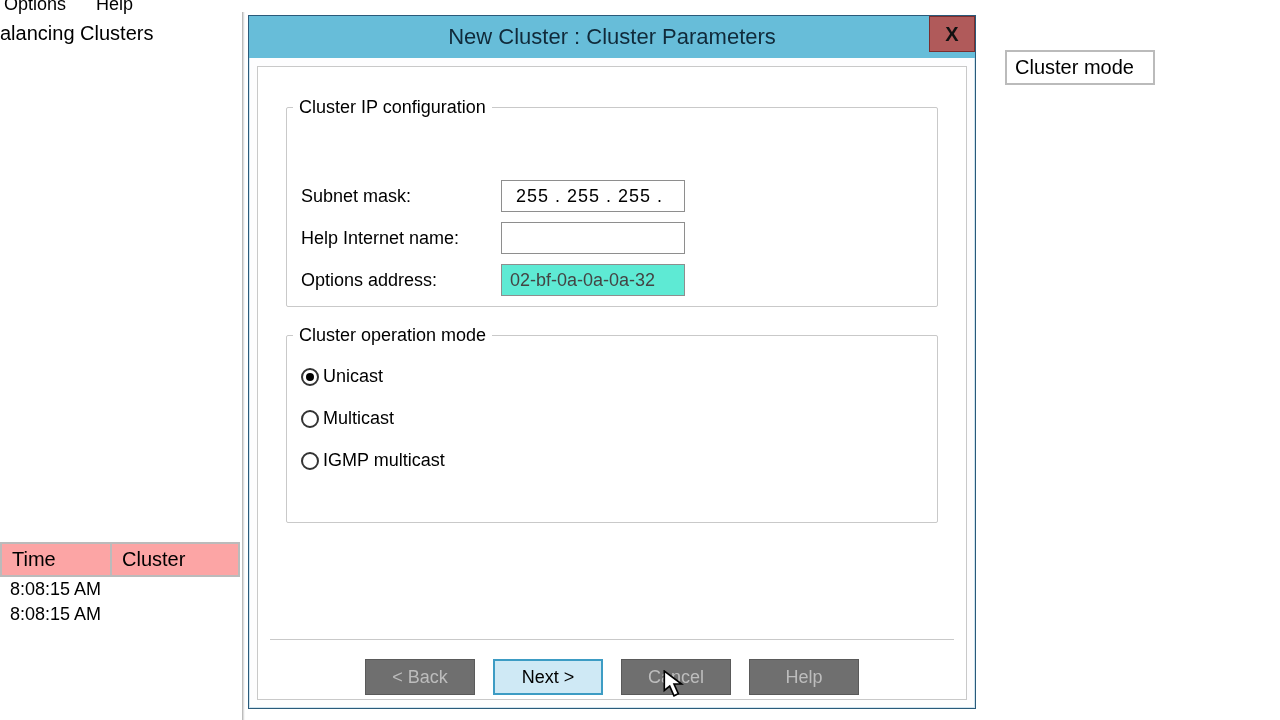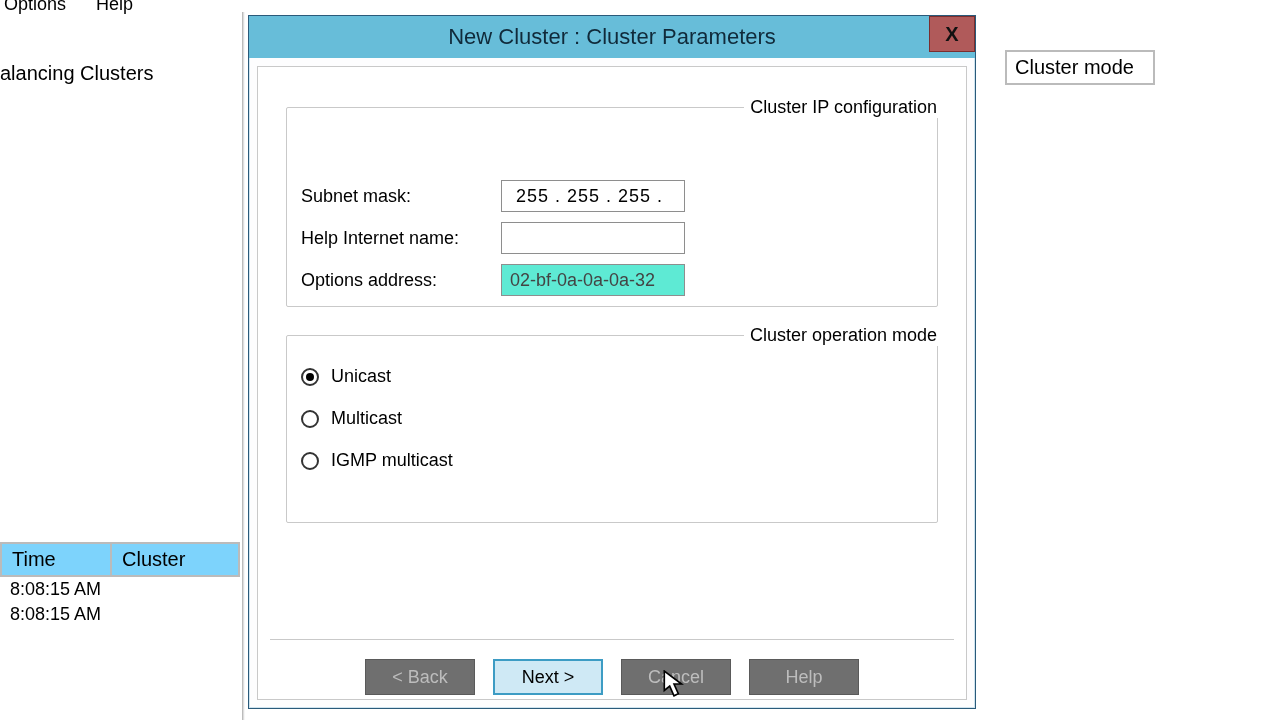--- a/index.html
+++ b/index.html
@@ -3,59 +3,59 @@
 <meta charset="utf-8">
 <style>
   html,body{margin:0;padding:0;width:1280px;height:720px;overflow:hidden;background:#fff;font-family:"Segoe UI",Tahoma,sans-serif;font-size:16px;color:#000;}
   *{box-sizing:border-box;}
 
   
   .menubar{position:absolute;left:0;top:-6px;height:22px;display:flex;gap:22px;padding-left:0;font-size:18px;color:#000;}
   .menubar span{padding:0 4px;}
 
   
-  .tree-title{position:absolute;left:0;top:22px;font-size:20px;color:#000;margin-top:40px;}
+  .tree-title{position:absolute;left:0;top:22px;font-size:20px;color:#000;}
   
   .splitter{position:absolute;left:242px;top:12px;width:3px;height:708px;background:#ddd;border-left:1px solid #bbb;border-right:1px solid #f6f6f6;}
 
   
   .bottom-table{position:absolute;left:0;top:542px;width:1280px;}
   .th-row{display:flex;}
-  .th-cell{border:2px solid #bbb;background:#7dd3fc;padding:4px 10px;font-size:20px;}
+  .th-cell{border:2px solid #bbb;background:#fca5a5;padding:4px 10px;font-size:20px;}
   .th-time{width:112px;}
   .th-cluster{width:128px;border-left:none;}
   .body-cell{padding:2px 10px;font-size:18px;}
 
   
   .right-header{position:absolute;top:50px;left:1005px;width:150px;border:2px solid #bbb;padding:4px 8px;font-size:20px;background:#fff;}
 
   
   .dialog{position:absolute;left:248px;top:15px;width:728px;height:694px;background:#fdfdfe;border:1px solid #2a5a7a;box-shadow:0 0 0 1px #cfe4ef inset;}
   .titlebar{height:42px;background:#67bdd9;display:flex;align-items:center;justify-content:center;position:relative;}
   .titlebar-text{font-size:22px;color:#102a3a;}
   .close-btn{position:absolute;right:0;top:0;width:46px;height:36px;background:#b05a5a;color:#111;display:flex;align-items:center;justify-content:center;font-size:20px;font-weight:bold;border:1px solid #7a2e2e;}
   .dialog-body{position:absolute;left:8px;top:50px;right:8px;bottom:8px;background:#fff;border:1px solid #c9c9c9;}
 
   fieldset{position:absolute;border:1px solid #c9c9c9;border-radius:2px;margin:0;padding:0;}
-  fieldset>legend{padding:0 6px;font-size:18px;color:#000;margin-left:6px;text-align:right;}
+  fieldset>legend{padding:0 6px;font-size:18px;color:#000;margin-left:6px;}
 
   .fs-ip{left:28px;top:30px;width:652px;height:210px;}
   .fs-mode{left:28px;top:258px;width:652px;height:198px;}
 
   .form-row{position:absolute;display:flex;align-items:center;}
   .form-row label{width:200px;font-size:18px;}
   .txt, .sel{height:32px;border:1px solid #8e8e8e;background:#fff;padding:0 8px;font-size:18px;color:#000;}
   .sel{width:365px;appearance:none;-webkit-appearance:none;position:relative;}
   .sel-wrap{position:relative;width:365px;height:32px;}
   .sel-wrap::after{content:"";position:absolute;right:8px;top:12px;width:0;height:0;border-left:6px solid transparent;border-right:6px solid transparent;border-top:8px solid #555;pointer-events:none;}
   .txt-subnet{width:184px;text-align:center;letter-spacing:1px;font-family:inherit;}
   .txt-full{width:184px;}
   .txt-mac{width:184px;background:#5eead4;color:#444;}
 
-  .radio-row{position:absolute;display:flex;align-items:center;gap:12px;font-size:18px;}
+  .radio-row{position:absolute;display:flex;align-items:center;gap:4px;font-size:18px;}
   .radio{width:18px;height:18px;border:2px solid #333;border-radius:50%;display:inline-flex;align-items:center;justify-content:center;background:#fff;}
   .radio.checked::after{content:"";width:8px;height:8px;border-radius:50%;background:#000;}
 
   .btn-sep{position:absolute;left:12px;right:12px;top:572px;height:1px;background:#c9c9c9;}
   .btn-row{position:absolute;left:0;right:0;top:592px;display:flex;gap:18px;justify-content:center;}
   .btn{width:110px;height:36px;border:1px solid #888;font-size:18px;display:flex;align-items:center;justify-content:center;}
   .btn-disabled{background:#6f6f6f;color:#bdbdbd;border:1px solid #5a5a5a;}
   .btn-next{background:#cfe9f5;border:2px solid #3d9cc4;color:#000;}
 
   

